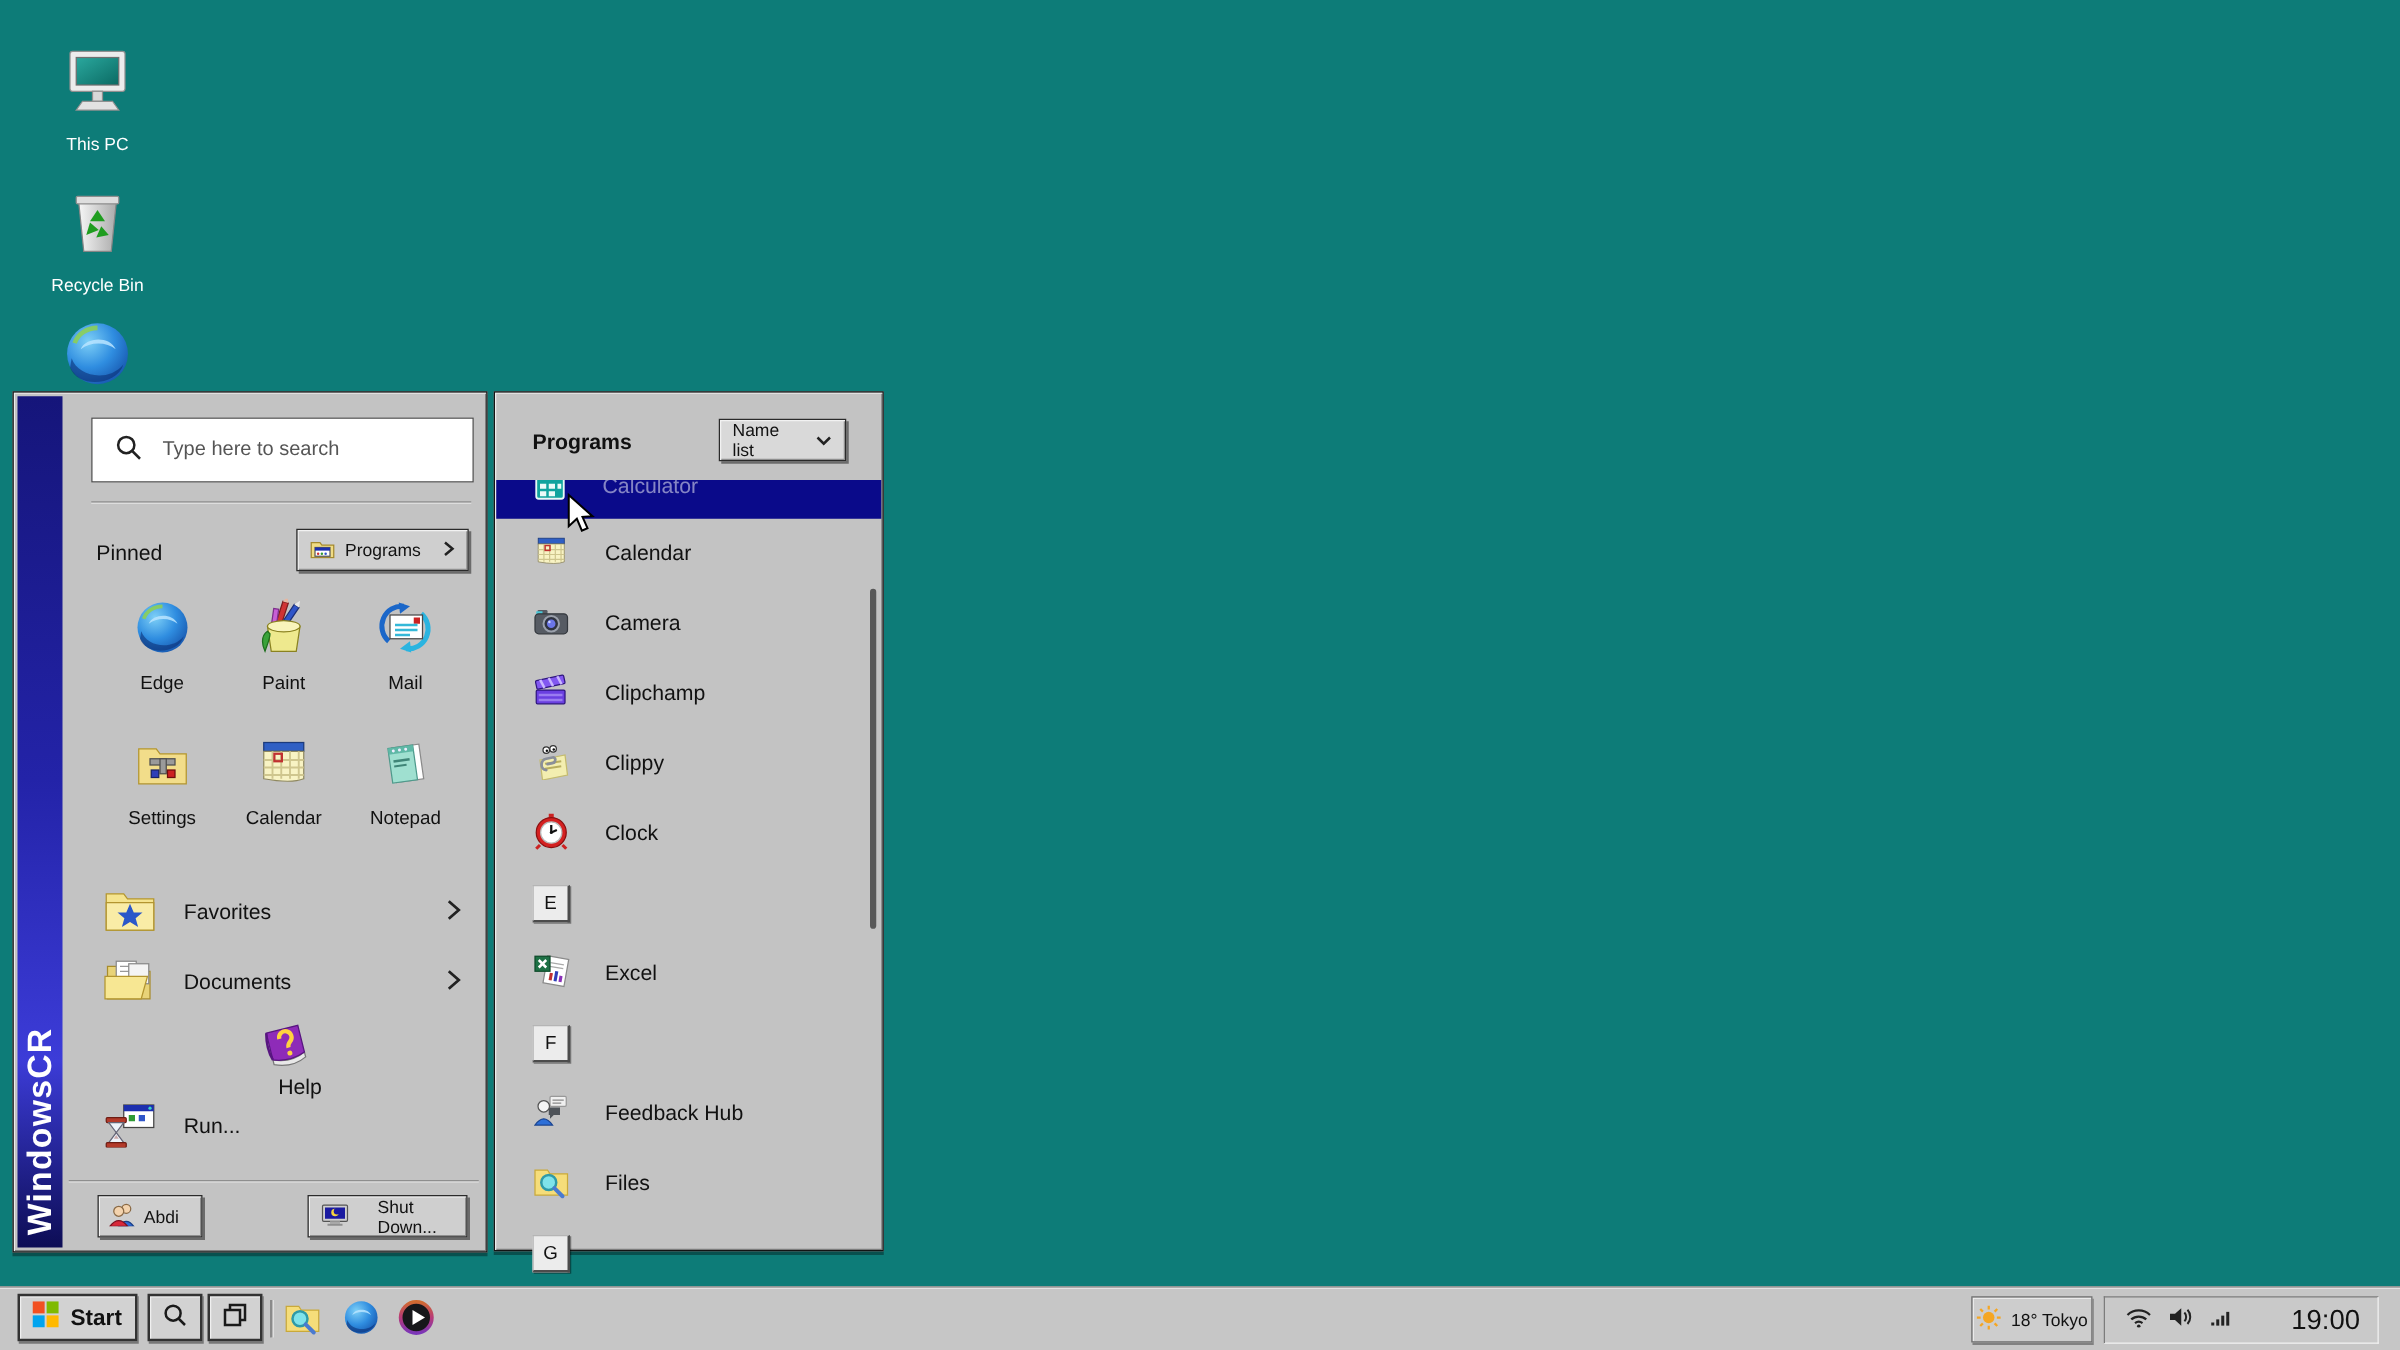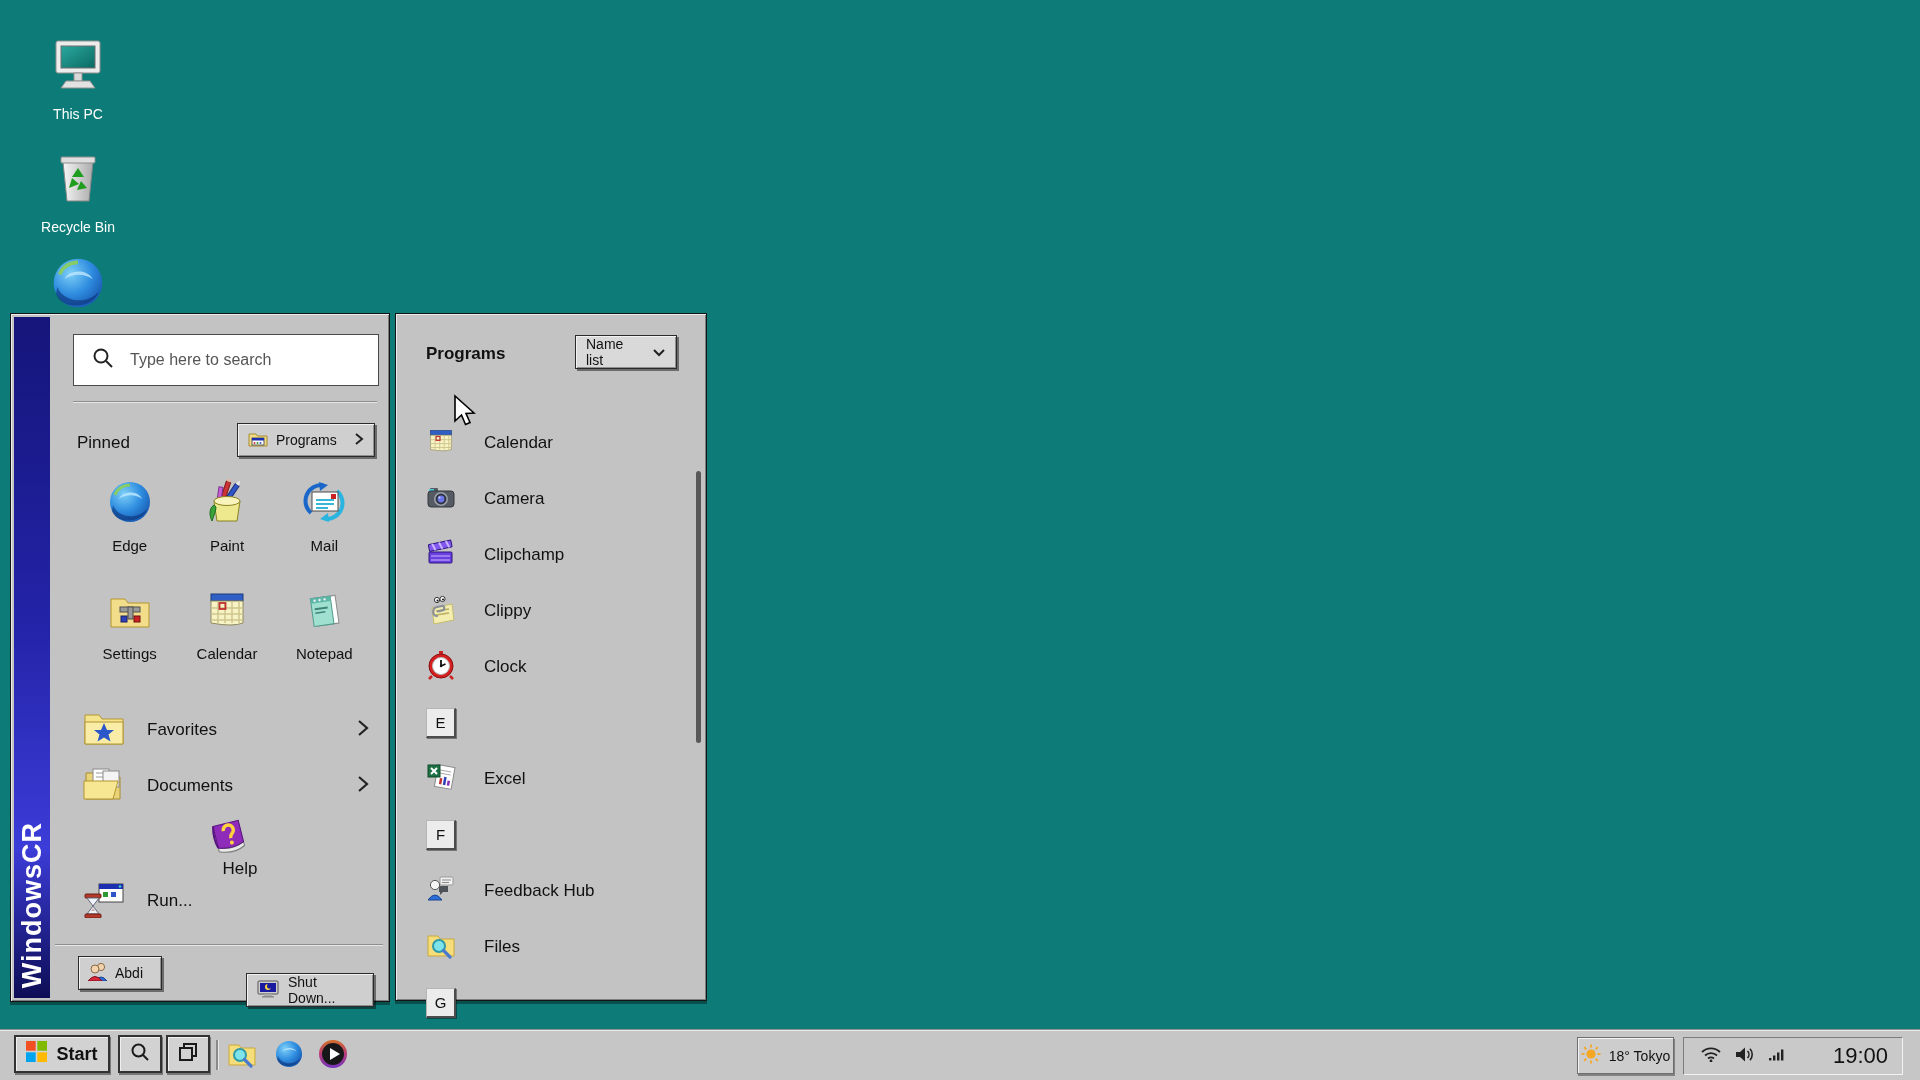--- a/index.html
+++ b/index.html
@@ -47,21 +47,21 @@
   #pin-grid { position:absolute; left:30px; top:165px; width:292px;
               display:grid; grid-template-columns:repeat(3,1fr); row-gap:20px; }
   .pin-cell { display:flex; flex-direction:column; align-items:center; gap:8px; height:88px; cursor:pointer; }
   .pin-cell .plabel { font-size:15px; }
 
   .sm-item { position:absolute; left:32px; right:14px; height:52px; display:flex; align-items:center; cursor:pointer; }
   .sm-item .milabel { margin-left:22px; font-size:17px; }
   .sm-item .chev { margin-left:auto; margin-right:6px; }
 
   #sm-footer-user { position:absolute; left:27px; top:642px; width:84px; height:34px; padding:0 8px; gap:4px; font-size:14px; }
-  #sm-footer-shut { position:absolute; left:195px; top:642px; width:128px; height:34px; padding:0 10px; gap:9px; font-size:14px;margin-top:17px; }
+  #sm-footer-shut { position:absolute; left:195px; top:642px; width:128px; height:34px; padding:0 10px; gap:23px; font-size:14px; }
 
   
   #progpanel { left:395px; top:313px; width:312px; height:688px; }
   #pp-title { position:absolute; left:30px; top:30px; font-size:17px; font-weight:600; }
   #pp-sort { position:absolute; left:179px; top:21px; width:102px; height:34px; padding:0 10px; gap:8px;
              font-size:14px; background:#d9d9d9; }
   #pp-sort .chev { margin-left:auto; }
 
   #pp-selected { position:absolute; left:1px; right:1px; top:70px; height:31px; background:#0a0a8a; overflow:hidden; }
   #pp-selected .inner { position:absolute; left:29px; top:-20px; height:50px; display:flex; align-items:center; gap:28px; }
@@ -412,20 +412,36 @@
 
     <div id="pp-sort" class="btn3d">
       <span>Name list</span>
       <span class="chev">
         <svg width="14" height="9" viewBox="0 0 14 9">
             <polyline points="2,2 7,7 12,2" fill="none" stroke="#222" stroke-width="2"></polyline>
           </svg>
       </span>
     </div>
 
+    <div id="pp-selected">
+      <div class="inner">
+        <span>
+          <svg width="28" height="28" viewBox="0 0 28 28">
+            <rect x="3" y="2" width="22" height="24" rx="2" fill="#10a39e" stroke="#e8f8f6" stroke-width="1.5"></rect>
+            <rect x="6" y="5" width="10" height="6" fill="#0b4f4c"></rect>
+            <rect x="6" y="14" width="5" height="4" fill="#eafaf8"></rect>
+              <rect x="13" y="14" width="5" height="4" fill="#eafaf8"></rect>
+              <rect x="20" y="14" width="3" height="4" fill="#eafaf8"></rect>
+            <rect x="6" y="20" width="5" height="4" fill="#eafaf8"></rect>
+              <rect x="13" y="20" width="5" height="4" fill="#eafaf8"></rect>
+          </svg>
+        </span>
+        <span class="sel-label">Calculator</span>
+      </div>
+    </div>
 
     <div class="pp-row" style="top:101px;">
       <span>
         <svg width="30" height="30" viewBox="0 0 46 46">
           <rect x="7" y="7" width="32" height="7" fill="#2f5fc4" stroke="#1b3a7c"></rect>
           <path d="M7,14 h32 v22 q-10,4 -32,0 z" fill="#f8f3c4" stroke="#8f8860"></path>
           <g stroke="#cfc68e" stroke-width="1.5">
             <line x1="7" y1="21" x2="39" y2="21"></line>
               <line x1="7" y1="27" x2="39" y2="27"></line>
               <line x1="7" y1="33" x2="39" y2="33"></line>

